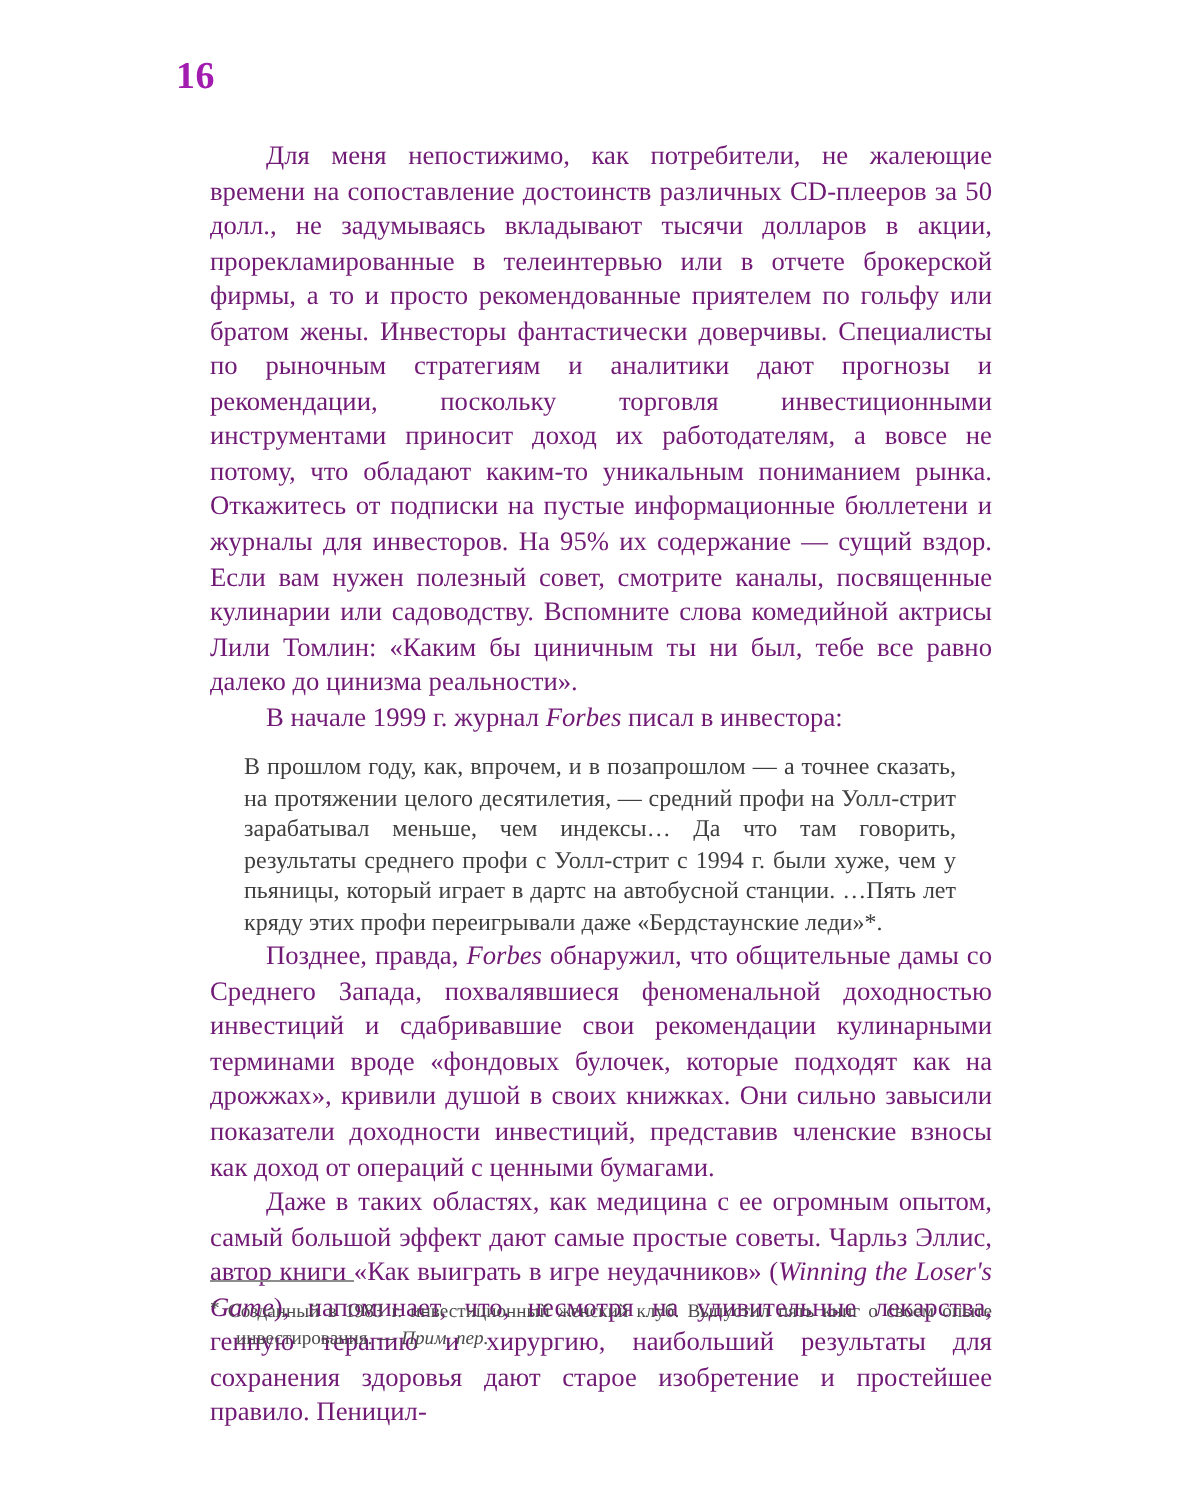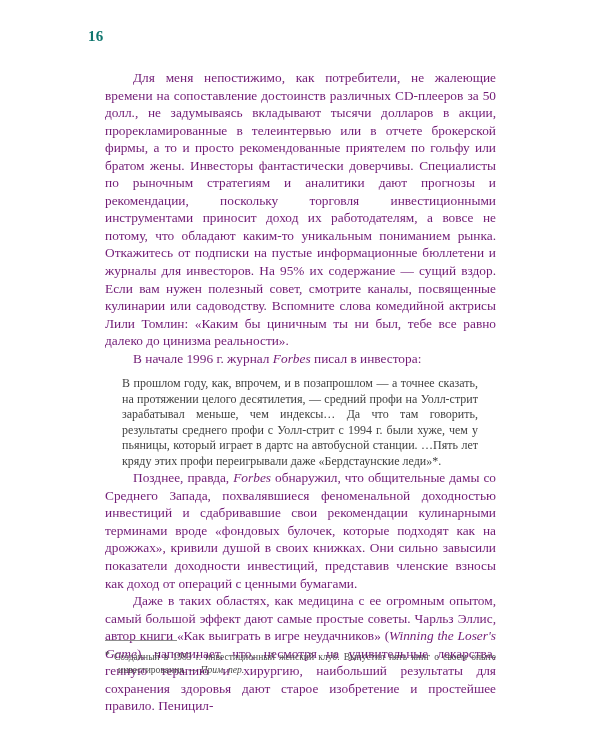--- a/index.html
+++ b/index.html
@@ -29,22 +29,22 @@
     position: absolute;
     left: 88px;
     top: 28px;
     width: 410px;
     display: flex;
     align-items: baseline;
     white-space: nowrap;
   }
   .folio {
     font-weight: bold;
-    font-size: 15px;
-    color: #0f766e;
+    font-size: 19px;
+    color: #a21caf;
     letter-spacing: 0.2px;
   }
   .head-title {
     font-style: italic;
     font-size: 12.6px;
     color: #4a4a4a;
     margin-left: 23px;
     letter-spacing: 0.15px;
   }
 
@@ -120,21 +120,21 @@
 <div class="page">
 
   <div class="running-head">
     <span class="folio">16</span>
   </div>
 
   <div class="column">
 
     <p class="body"><span>Для меня непостижимо, как потребители, не жалеющие времени на сопоставление достоинств различных CD-плееров за 50 долл., не задумываясь вкладывают тысячи долларов в акции, прорекламированные в телеинтервью или в отчете брокерской фирмы, а то и просто рекомендованные приятелем по гольфу или братом жены. Инвесторы фантастически доверчивы. Специалисты по рыночным стратегиям и аналитики дают прогнозы и рекомендации, поскольку торговля инвестиционными инструментами приносит доход их работодателям, а вовсе не потому, что обладают каким-то уникальным пониманием рынка. Откажитесь от подписки на пустые информационные бюллетени и журналы для инвесторов. На 95% их содержание — сущий вздор. Если вам нужен полезный совет, смотрите каналы, посвященные кулинарии или садоводству. Вспомните слова комедийной актрисы Лили Томлин: «Каким бы циничным ты ни был, тебе все равно далеко до цинизма реальности».</span></p>
 
-    <p class="body"><span>В начале 1996 г. журнал </span><i>Forbes</i><span> писал в инвестора:</span></p>
+    <p class="body"><span>В начале 1999 г. журнал </span><i>Forbes</i><span> писал в инвестора:</span></p>
 
     <div class="extract">
       <p>В прошлом году, как, впрочем, и в позапрошлом — а точнее сказать, на протяжении целого десятилетия, — средний профи на Уолл-стрит зарабатывал меньше, чем индексы… Да что там говорить, результаты среднего профи с Уолл-стрит с 1994 г. были хуже, чем у пьяницы, который играет в дартс на автобусной станции. …Пять лет кряду этих профи переигрывали даже «Бердстаунские леди»*.</p>
     </div>
 
     <p class="body gap-para"><span>Позднее, правда, </span><i>Forbes</i><span> обнаружил, что общительные дамы со Среднего Запада, похвалявшиеся феноменальной доходностью инвестиций и сдабривавшие свои рекомендации кулинарными терминами вроде «фондовых булочек, которые подходят как на дрожжах», кривили душой в своих книжках. Они сильно завысили показатели доходности инвестиций, представив членские взносы как доход от операций с ценными бумагами.</span></p>
 
     <p class="body"><span>Даже в таких областях, как медицина с ее огромным опытом, самый большой эффект дают самые простые советы. Чарльз Эллис, автор книги «Как выиграть в игре неудачников» (</span><i>Winning the Loser's Game</i><span>), напоминает, что, несмотря на удивительные лекарства, генную терапию и хирургию, наибольший результаты для сохранения здоровья дают старое изобретение и простейшее правило. Пеницил-</span></p>
 
   </div>

